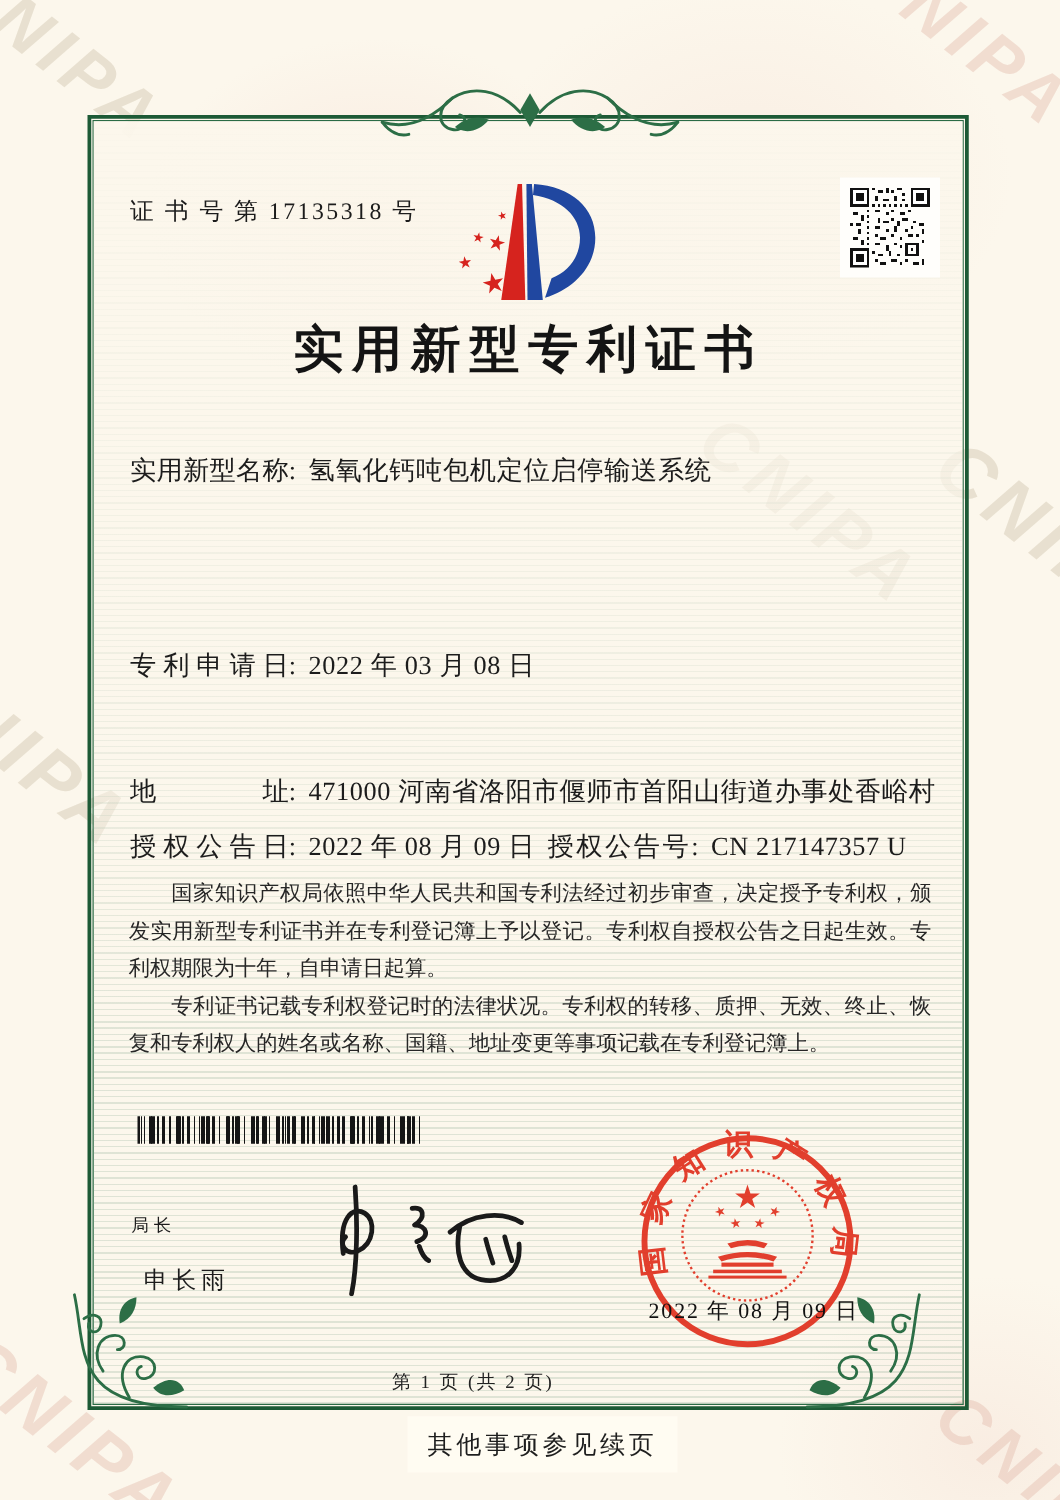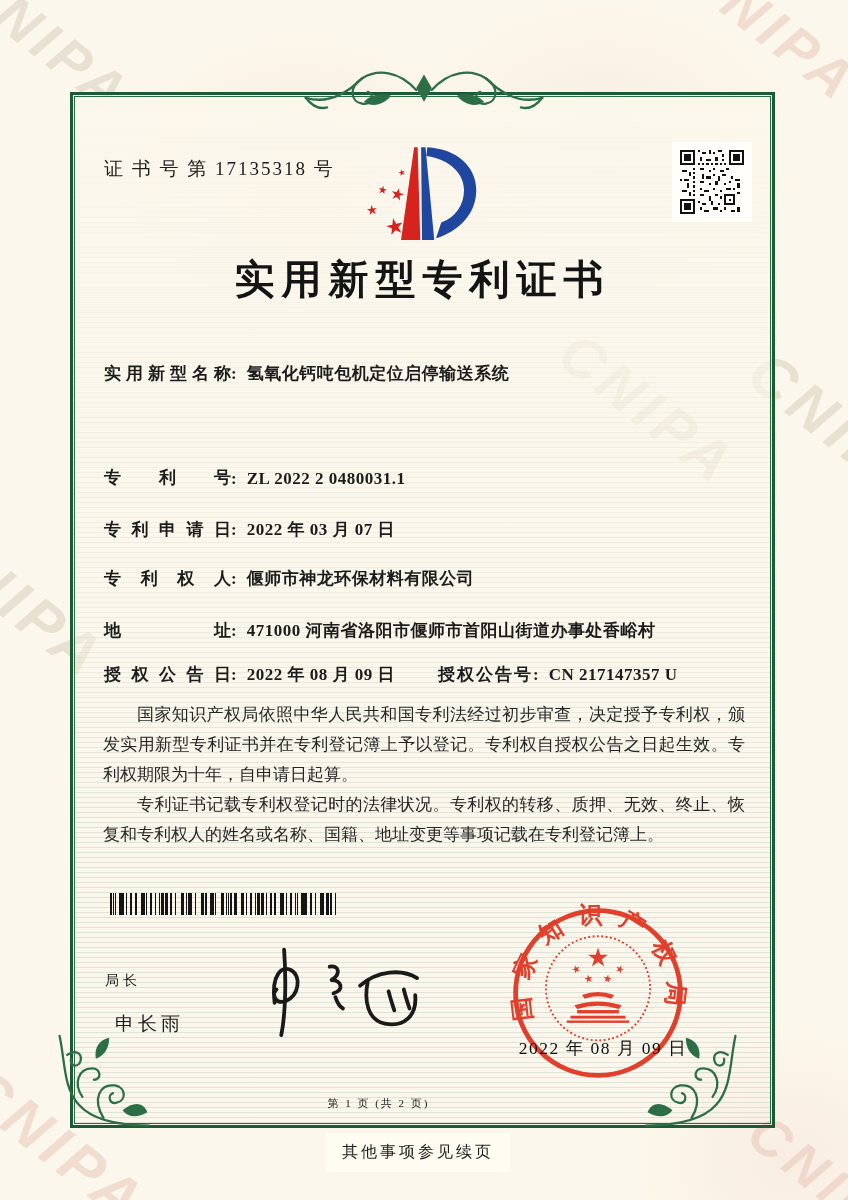--- a/index.html
+++ b/index.html
@@ -39,21 +39,21 @@
   .orn{z-index:3;}
   .orn path{stroke:#2c6e46;stroke-width:2.4;fill:none;stroke-linecap:round;}
   .orn .fillgreen{fill:#2c6e46;stroke:none;}
   
   .content{position:absolute;inset:0;z-index:4;}
   .cert-no{position:absolute;left:104px;top:140px;font-size:19px;letter-spacing:2px;margin-top:16px;}
   .title{
     position:absolute;left:70px;top:252px;width:705px;text-align:center;
     font-size:40px;font-weight:700;letter-spacing:7px;color:#141414;
   }
-  .frow{position:absolute;left:104px;font-size:17px;white-space:nowrap;font-weight:bold;}
+  .frow{position:absolute;left:104px;font-size:21px;white-space:nowrap;}
   .flabel{display:inline-block;width:127px;text-align:justify;text-align-last:justify;vertical-align:bottom;}
   .fcolon{margin-right:10px;}
   .fvalue{letter-spacing:.5px;}
   .paras{
     position:absolute;left:103px;top:700px;width:642px;font-size:17px;line-height:30px;
     color:#262626;text-align:justify;
   }
   .paras p{margin:0;text-indent:2em;}
   .barcode{
     position:absolute;left:110px;top:893px;width:228px;height:22px;
@@ -65,25 +65,25 @@
   .director-name{position:absolute;left:105px;top:1011px;font-size:19px;letter-spacing:4px;margin-left:10px;}
   .signature{position:absolute;left:248px;top:942px;z-index:5;}
   .signature path{stroke:#1a1a1a;stroke-width:4;fill:none;stroke-linecap:round;stroke-linejoin:round;}
   .seal{position:absolute;left:508px;top:903px;width:180px;height:180px;z-index:4;opacity:.93;mix-blend-mode:multiply;}
   .seal-date{
     position:absolute;left:508px;top:1036px;width:190px;text-align:center;z-index:5;
     font-size:17.5px;letter-spacing:1.5px;color:#111;
   }
   .page-info{
     position:absolute;left:70px;top:1096px;width:617px;text-align:center;
-    font-size:11px;letter-spacing:2px;color:#222;
+    font-size:15px;letter-spacing:2px;color:#222;
   }
   .cont-note{
     position:absolute;left:326px;top:1133px;z-index:5;background:#fffcf2;
-    padding:9px 16px;font-size:16px;letter-spacing:3px;color:#1e1e1e;
+    padding:9px 16px;font-size:20px;letter-spacing:3px;color:#1e1e1e;
   }
   .qr-wrap{position:absolute;left:672px;top:142px;width:80px;height:80px;background:#fffefb;}
   .qr{position:absolute;left:8px;top:8px;}
   .logo{position:absolute;left:352px;top:142px;}
 </style>
 </head>
 <body>
 
 <div class="wm wm-gray" style="left:45px;top:40px;font-size:56px;">CNIPA</div>
 <div class="wm wm-warm" style="left:772px;top:28px;font-size:56px;">CNIPA</div>
@@ -239,28 +239,22 @@
           <rect x="26" y="26" width="1" height="2"></rect>
       </g>
     </svg>
   </div>
 
   <div class="title">实用新型专利证书</div>
 
   <div class="frow" style="top:362px;">
     <span class="flabel">实用新型名称</span><span class="fcolon">:</span><span class="fvalue">氢氧化钙吨包机定位启停输送系统</span>
   </div>
-  <div class="frow" style="top:466px;">
-    <span class="flabel">专利号</span><span class="fcolon">:</span><span class="fvalue">ZL 2022 2 0480031.1</span>
-  </div>
   <div class="frow" style="top:518px;">
-    <span class="flabel">专利申请日</span><span class="fcolon">:</span><span class="fvalue">2022 年 03 月 07 日</span>
-  </div>
-  <div class="frow" style="top:567px;">
-    <span class="flabel">专利权人</span><span class="fcolon">:</span><span class="fvalue">偃师市神龙环保材料有限公司</span>
+    <span class="flabel">专利申请日</span><span class="fcolon">:</span><span class="fvalue">2022 年 03 月 08 日</span>
   </div>
   <div class="frow" style="top:619px;">
     <span class="flabel">地址</span><span class="fcolon">:</span><span class="fvalue">471000 河南省洛阳市偃师市首阳山街道办事处香峪村</span>
   </div>
   <div class="frow" style="top:663px;">
     <span class="flabel">授权公告日</span><span class="fcolon">:</span><span class="fvalue">2022 年 08 月 09 日</span>
   </div>
   <div class="frow" style="top:663px;left:438px;">
     <span style="letter-spacing:2px;">授权公告号</span><span class="fcolon">:</span><span class="fvalue">CN 217147357 U</span>
   </div>

